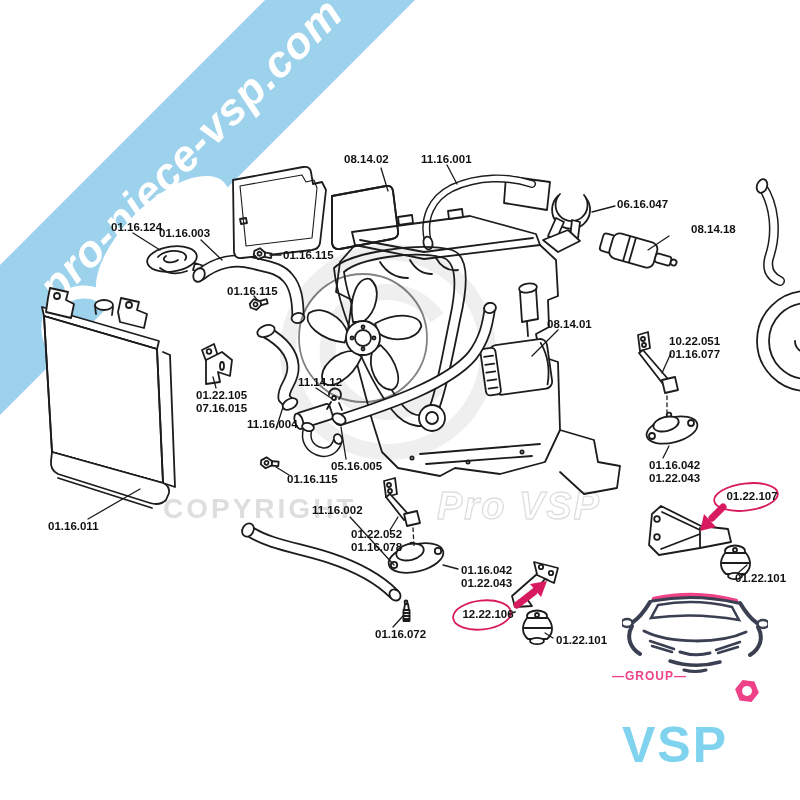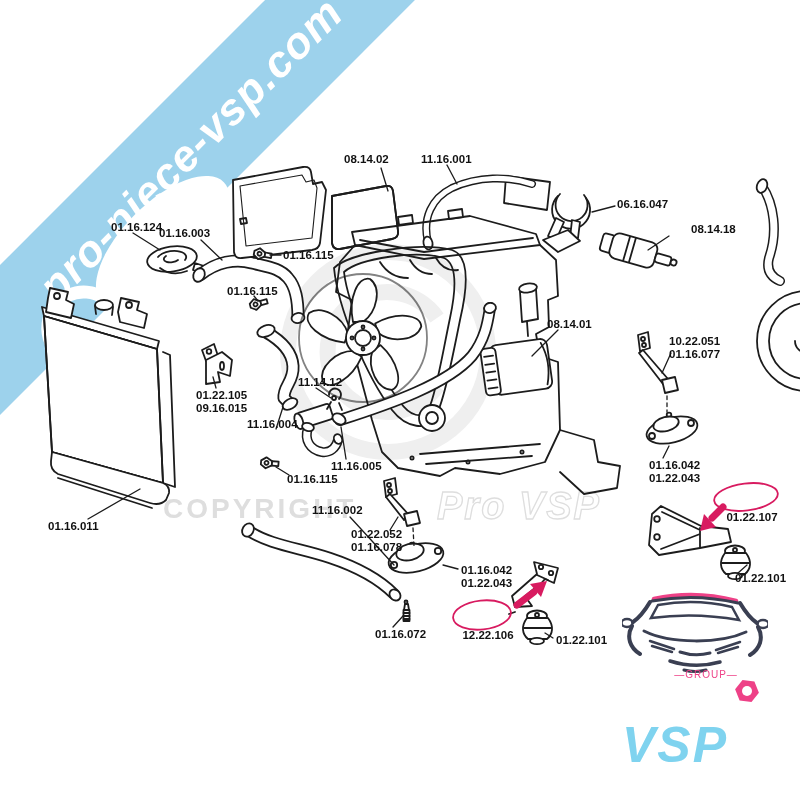--- a/index.html
+++ b/index.html
@@ -28,31 +28,31 @@
   #artg .pinkf{fill:var(--highlight-pink,#d81b60);stroke:none;}
   .wm-copy{fill:var(--watermark-gray,#dedede);font-family:"Liberation Sans",sans-serif;
            font-size:28px;font-weight:600;letter-spacing:3px;}
   .wm-brand{fill:none;stroke:var(--watermark-gray,#dedede);stroke-width:1.3;
             font-family:"Liberation Sans",sans-serif;font-size:38px;font-weight:bold;
             font-style:italic;letter-spacing:2px;}
   .wm-ring{stroke:var(--watermark-light,#efefef);stroke-width:16;fill:none;}
   
   .lbl{position:absolute;font-weight:bold;font-size:11.5px;color:#111;
        white-space:nowrap;z-index:3;text-align:center;}
-  .hl-lbl{width:72px;text-align:center;margin-top:21px;}
+  .hl-lbl{width:72px;text-align:center;}
   
   .logo{position:absolute;left:612px;top:584px;width:188px;height:212px;z-index:4;}
   .logo-car{position:absolute;left:10px;top:6px;}
-  .logo-group{position:absolute;left:0;top:85px;width:100%;text-align:center;
-              font-size:10px;font-weight:normal;letter-spacing:1px;color:var(--logo-pink,#ee4187);}
+  .logo-group{position:absolute;left:0;top:85px;width:100%;
+              font-size:12px;font-weight:bold;letter-spacing:1px;color:var(--logo-pink,#ee4187);}
   .logo-pro{position:absolute;left:13px;top:88px;font-size:57px;line-height:1;
             font-weight:bold;font-style:italic;color:var(--logo-navy,#3a3f52);}
   .logo-nut{position:absolute;left:121px;top:93px;}
   .logo-vsp{position:absolute;left:10px;top:136px;font-size:50px;line-height:1;
-            font-weight:bold;font-style:italic;letter-spacing:2px;color:var(--logo-cyan,#7fd3ef);}
+            font-weight:bold;letter-spacing:2px;color:var(--logo-cyan,#7fd3ef);}
 </style>
 </head>
 <body>
 
 <div class="stage">
 
   <div class="banner">
     <span>pro-piece-vsp.com</span>
   </div>
 
@@ -372,27 +372,27 @@
 
   <div class="lbl" style="left:111px;top:221px">01.16.124</div>
   <div class="lbl" style="left:159px;top:227px">01.16.003</div>
   <div class="lbl" style="left:344px;top:153px">08.14.02</div>
   <div class="lbl" style="left:421px;top:153px">11.16.001</div>
   <div class="lbl" style="left:617px;top:198px">06.16.047</div>
   <div class="lbl" style="left:691px;top:223px">08.14.18</div>
   <div class="lbl" style="left:283px;top:249px">01.16.115</div>
   <div class="lbl" style="left:227px;top:285px">01.16.115</div>
   <div class="lbl" style="left:196px;top:389px">01.22.105</div>
-  <div class="lbl" style="left:196px;top:402px">09.16.015</div>
+  <div class="lbl" style="left:196px;top:402px">07.16.015</div>
   <div class="lbl" style="left:298px;top:376px">11.14.12</div>
   <div class="lbl" style="left:247px;top:418px">11.16.004</div>
   <div class="lbl" style="left:547px;top:318px">08.14.01</div>
   <div class="lbl" style="left:669px;top:335px">10.22.051</div>
   <div class="lbl" style="left:669px;top:348px">01.16.077</div>
-  <div class="lbl" style="left:331px;top:460px">11.16.005</div>
+  <div class="lbl" style="left:331px;top:460px">05.16.005</div>
   <div class="lbl" style="left:287px;top:473px">01.16.115</div>
   <div class="lbl" style="left:649px;top:459px">01.16.042</div>
   <div class="lbl" style="left:649px;top:472px">01.22.043</div>
   <div class="lbl" style="left:48px;top:520px">01.16.011</div>
   <div class="lbl" style="left:312px;top:504px">11.16.002</div>
   <div class="lbl" style="left:351px;top:528px">01.22.052</div>
   <div class="lbl" style="left:351px;top:541px">01.16.078</div>
   <div class="lbl" style="left:461px;top:564px">01.16.042</div>
   <div class="lbl" style="left:461px;top:577px">01.22.043</div>
   <div class="lbl" style="left:375px;top:628px">01.16.072</div>

